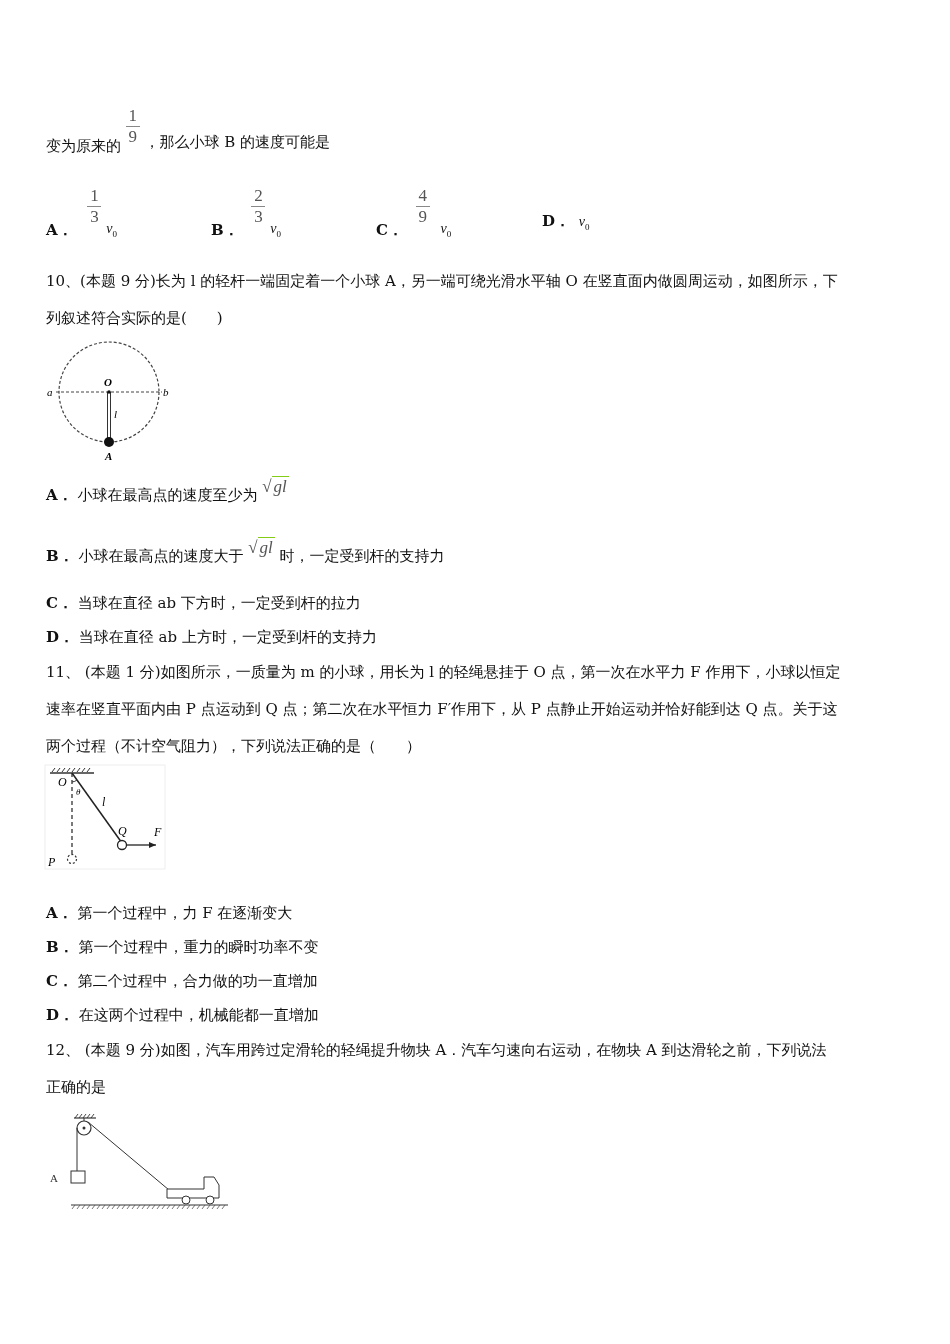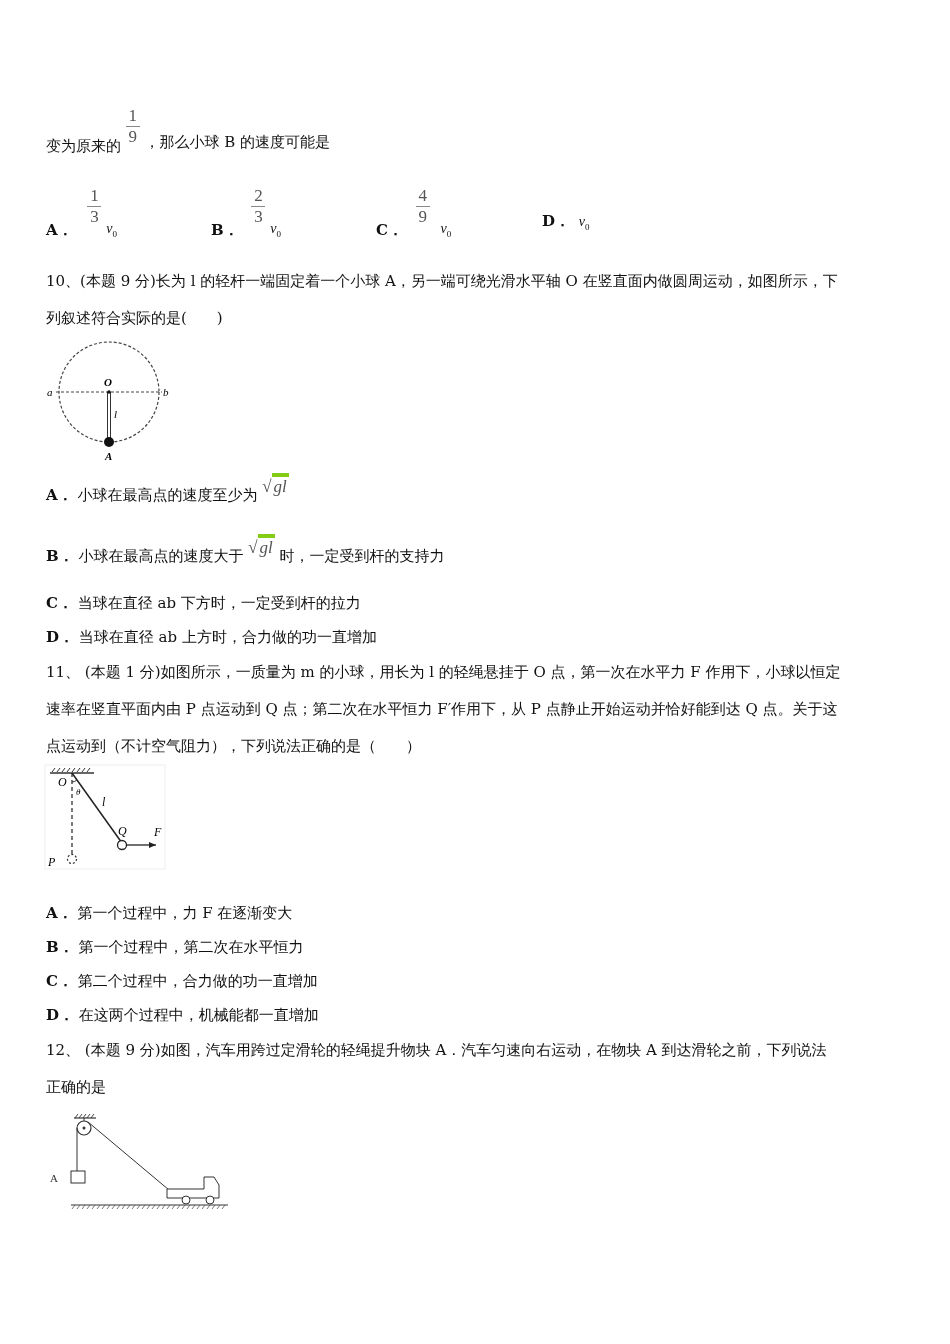--- a/index.html
+++ b/index.html
@@ -12,21 +12,21 @@
   .line { font-size: 15px; line-height: 20px; }
   .b { font-weight: bold; }
   .frac { display: inline-block; position: relative; vertical-align: middle; text-align: center;
           color: #555; font-family: "Liberation Serif", serif; font-size: 17px; width: 14px; }
   .frac .num { display: block; line-height: 18px; }
   .frac .bar { display: block; height: 1px; background: #888; margin: 1px 0; }
   .frac .den { display: block; line-height: 18px; }
   .v0 { font-style: italic; font-weight: normal; font-family: "Liberation Serif", serif; font-size: 14px; }
   .v0 sub { font-size: 9px; font-style: normal; }
   .sqrt { display: inline-block; font-family: "Liberation Serif", serif; color: #555; font-size: 17px; position: relative; }
-  .sqrt .rad { border-top: 4px solid #84cc16; padding: 0 2px; font-style: italic; }
+  .sqrt .rad { border-top: 1px solid #84cc16; padding: 0 2px; font-style: italic; }
   svg { position: absolute; }
 </style>
 </head>
 <body>
 
 <div class="abs line" style="left:46px; top:103px;">
   <span style="position:relative; top:24px;">变为原来的</span>
   <span class="frac" style="top:4px;">
     <span class="num">1</span>
     <span class="bar"></span>
@@ -88,26 +88,26 @@
   <span>小球在最高点的速度大于</span>
   <span class="sqrt" style="top:-8px;">√<span class="rad">gl</span></span>
   <span>时，一定受到杆的支持力</span>
 </div>
 <div class="abs line" style="left:46px; top:593px;">
   <span class="b">C．</span>
   <span>当球在直径 ab 下方时，一定受到杆的拉力</span>
 </div>
 <div class="abs line" style="left:46px; top:627px;">
   <span class="b">D．</span>
-  <span>当球在直径 ab 上方时，合力做的功一直增加</span>
+  <span>当球在直径 ab 上方时，一定受到杆的支持力</span>
 </div>
 
 <div class="abs line" style="left:46px; top:662px;">11、 (本题 1 分)如图所示，一质量为 m 的小球，用长为 l 的轻绳悬挂于 O 点，第一次在水平力 F 作用下，小球以恒定</div>
 <div class="abs line" style="left:46px; top:699px;">速率在竖直平面内由 P 点运动到 Q 点；第二次在水平恒力 F′作用下，从 P 点静止开始运动并恰好能到达 Q 点。关于这</div>
-<div class="abs line" style="left:46px; top:736px;">点运动到（不计空气阻力），下列说法正确的是（　　）</div>
+<div class="abs line" style="left:46px; top:736px;">两个过程（不计空气阻力），下列说法正确的是（　　）</div>
 
 <svg style="left:44px; top:764px;" width="125" height="108" viewBox="0 0 125 108">
   <rect x="1" y="1" width="120" height="104" fill="none" stroke="#eee"></rect>
   <line x1="6" y1="9" x2="50" y2="9" stroke="#333" stroke-width="1.5"></line>
   <g stroke="#333" stroke-width="1">
     <line x1="8" y1="8" x2="11" y2="4"></line>
       <line x1="13" y1="8" x2="16" y2="4"></line>
       <line x1="18" y1="8" x2="21" y2="4"></line>
     <line x1="23" y1="8" x2="26" y2="4"></line>
       <line x1="28" y1="8" x2="31" y2="4"></line>
@@ -129,21 +129,21 @@
   <text x="110" y="72" font-size="12" font-style="italic" font-family="Liberation Serif, serif">F</text>
   <text x="4" y="102" font-size="12" font-style="italic" font-family="Liberation Serif, serif">P</text>
 </svg>
 
 <div class="abs line" style="left:46px; top:903px;">
   <span class="b">A．</span>
   <span>第一个过程中，力 F 在逐渐变大</span>
 </div>
 <div class="abs line" style="left:46px; top:937px;">
   <span class="b">B．</span>
-  <span>第一个过程中，第二次在水平恒力</span>
+  <span>第一个过程中，重力的瞬时功率不变</span>
 </div>
 <div class="abs line" style="left:46px; top:971px;text-align:right;">
   <span class="b">C．</span>
   <span>第二个过程中，合力做的功一直增加</span>
 </div>
 <div class="abs line" style="left:46px; top:1005px;">
   <span class="b">D．</span>
   <span>在这两个过程中，机械能都一直增加</span>
 </div>
 

